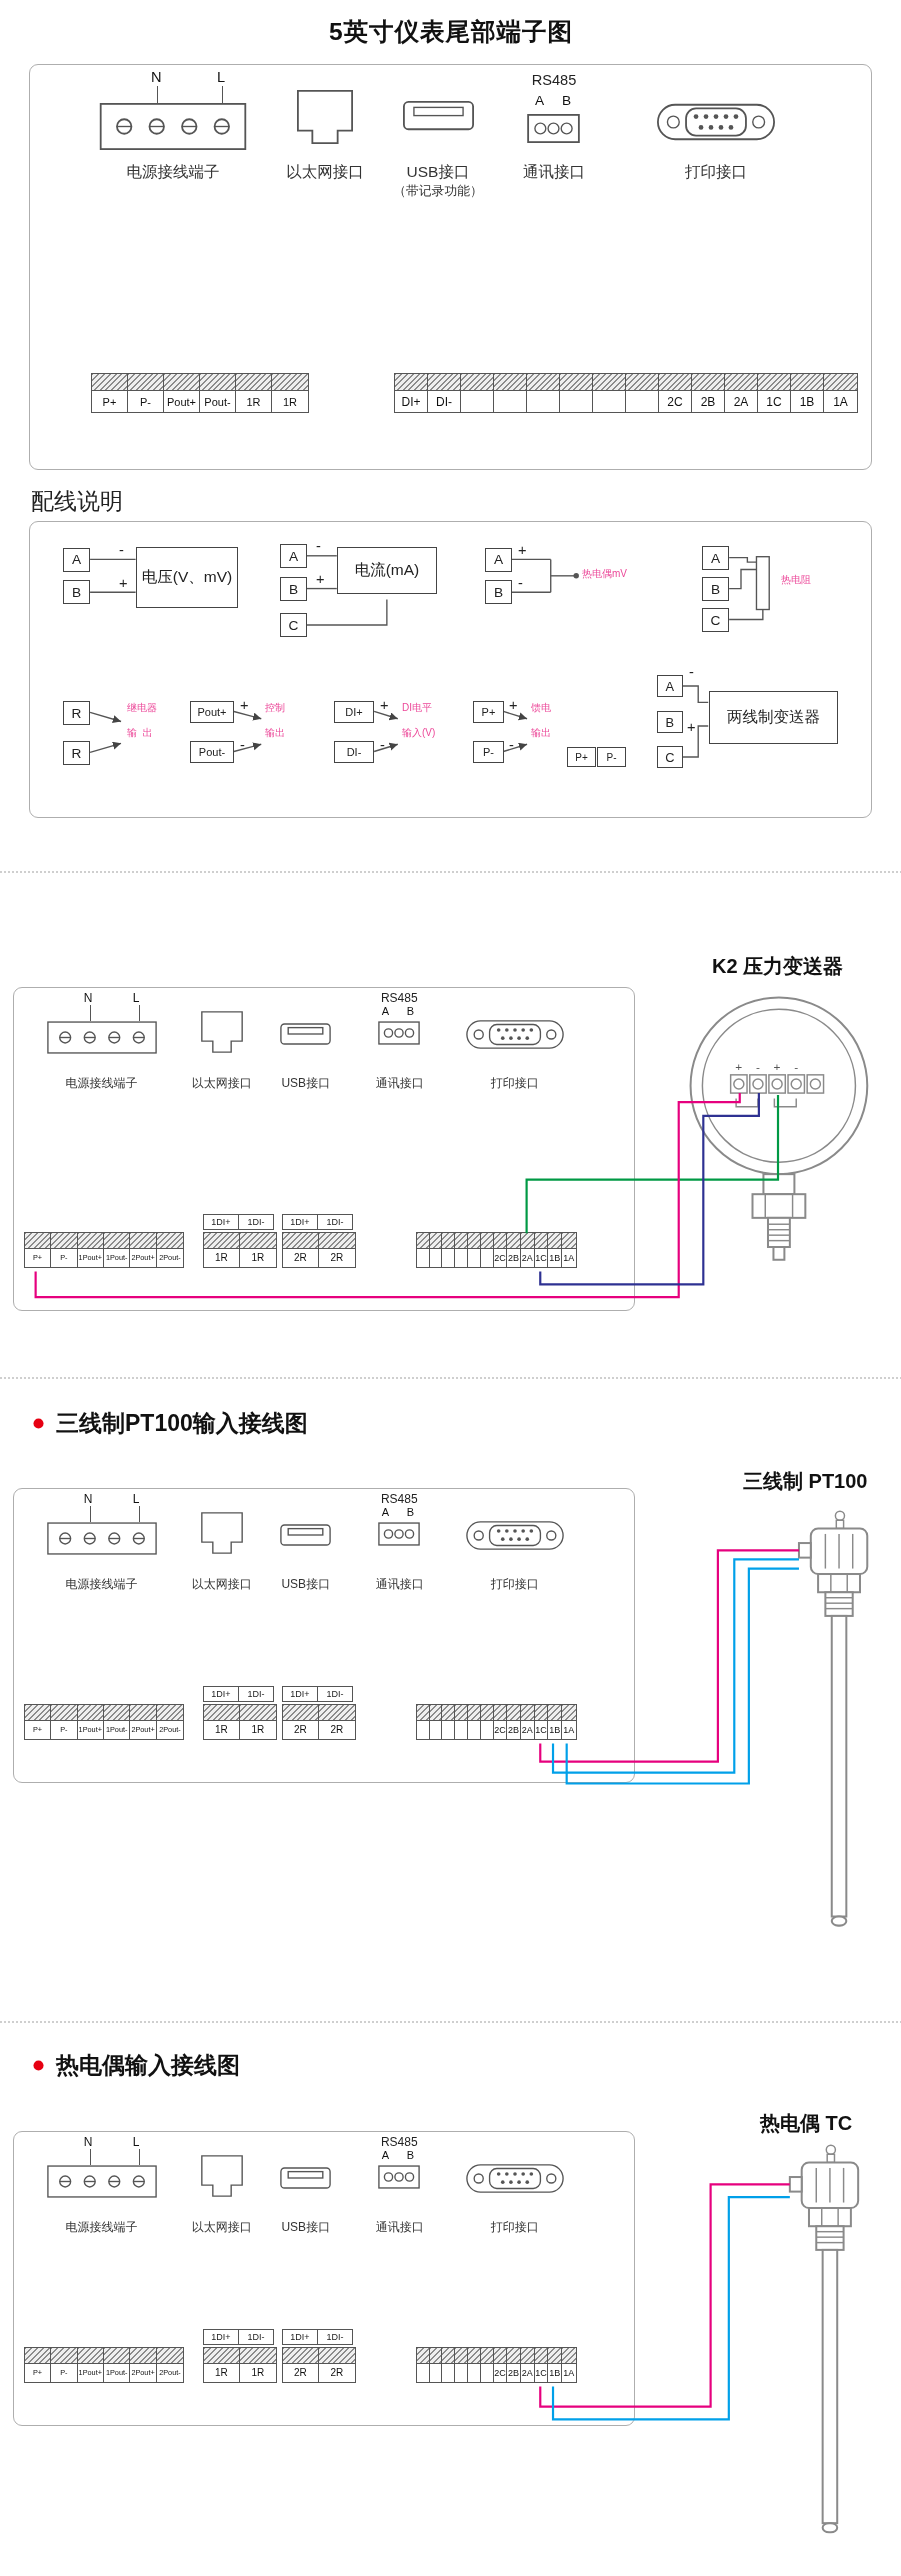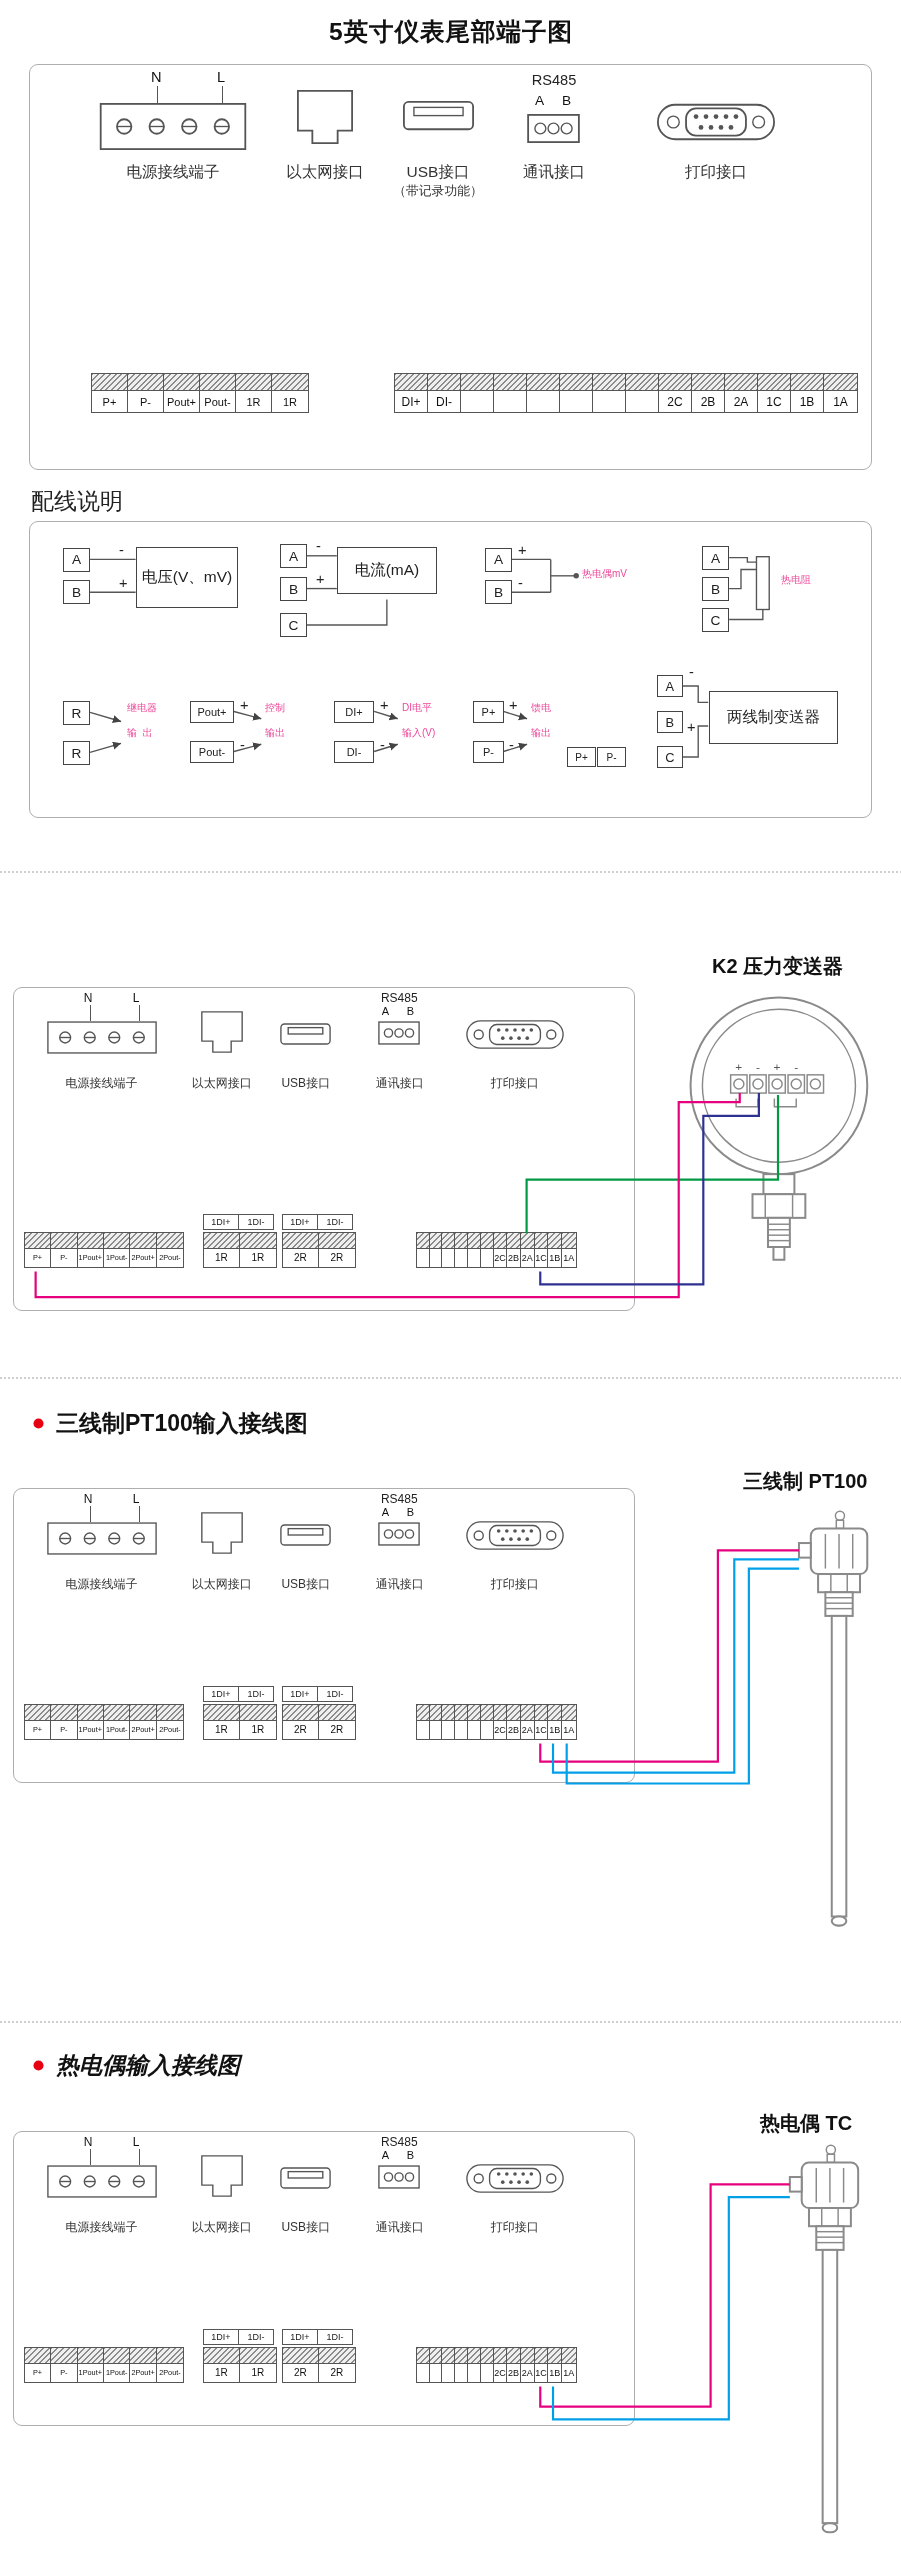--- a/index.html
+++ b/index.html
@@ -18,21 +18,21 @@
   #panel-s3 { left:12.8px; top:1488px; width:622px; height:295px; }
   #panel-s4 { left:12.8px; top:2131px; width:622px; height:295px; }
 
   .notes-heading { position:absolute; left:31px; top:486px; font-size:23px; color:#222; }
 
   .divider { position:absolute; left:0; width:902px; border-top:2.7px dotted #cfcfcf; height:0; }
   #div1 { top:871px; } #div2 { top:1377px; } #div3 { top:2021px; }
 
   .sec-h { position:absolute; display:flex; align-items:center; gap:12px;
            font-size:23px; font-weight:bold; color:#111; }
-  #h-s2 { left:33px; top:907px; } #h-s3 { left:33px; top:1408px; } #h-s4 { left:33px; top:2050px;font-style:italic; }
+  #h-s2 { left:33px; top:907px; } #h-s3 { left:33px; top:1408px; } #h-s4 { left:33px; top:2050px; }
 
   .dev-label { position:absolute; font-size:20px; font-weight:bold; color:#111; }
   #lbl-k2 { left:712px; top:953px; } #lbl-pt { left:743px; top:1468px; } #lbl-tc { left:760px; top:2110px; }
 
   svg .s  { fill:none; stroke:#555; stroke-width:2; }
   svg .s1 { fill:none; stroke:#555; stroke-width:1.5; }
   svg .d  { fill:#555; stroke:none; }
   svg .gray { fill:#fff; stroke:#8a8a8a; stroke-width:2.2; }
   svg .grayln { fill:none; stroke:#8a8a8a; stroke-width:1.6; }
 

